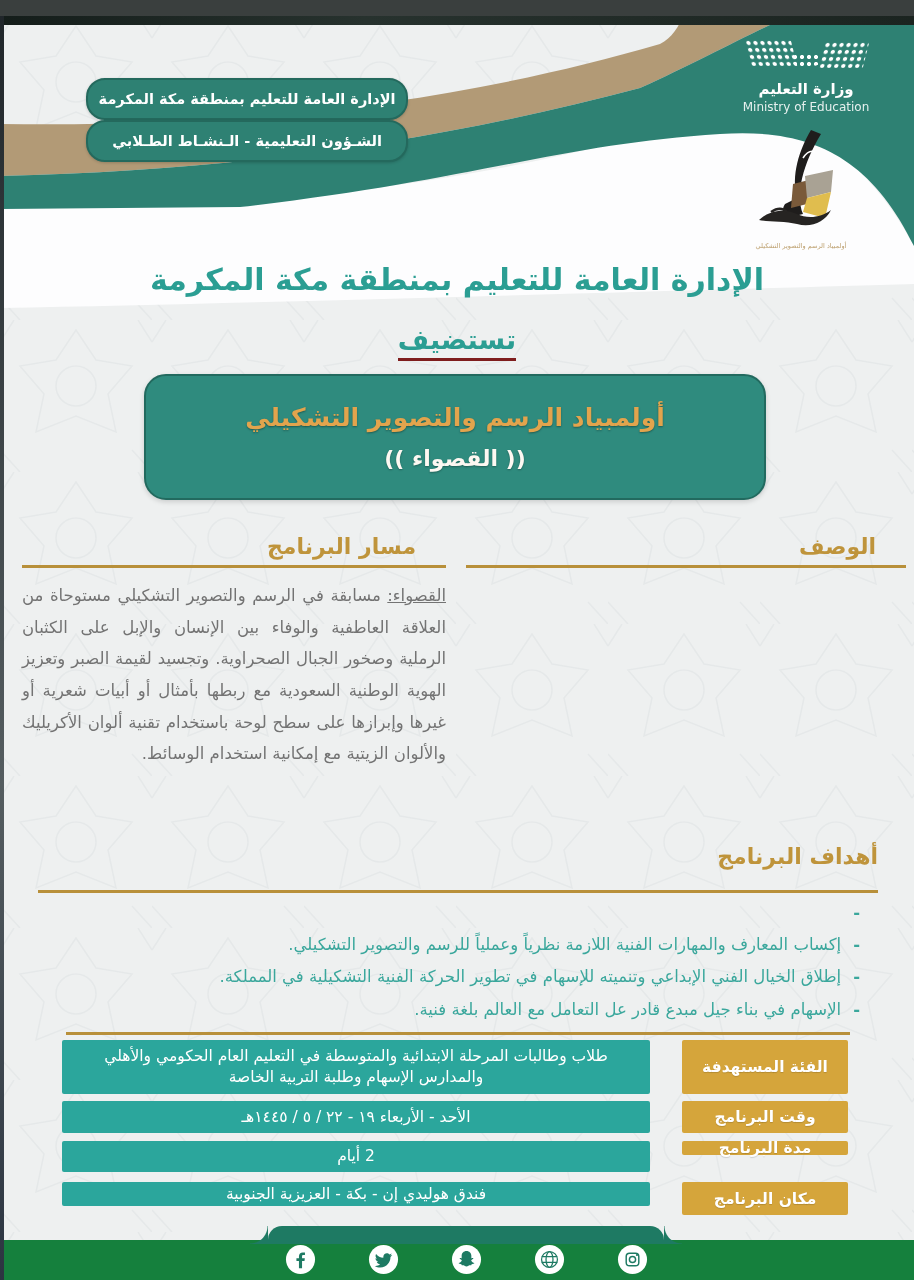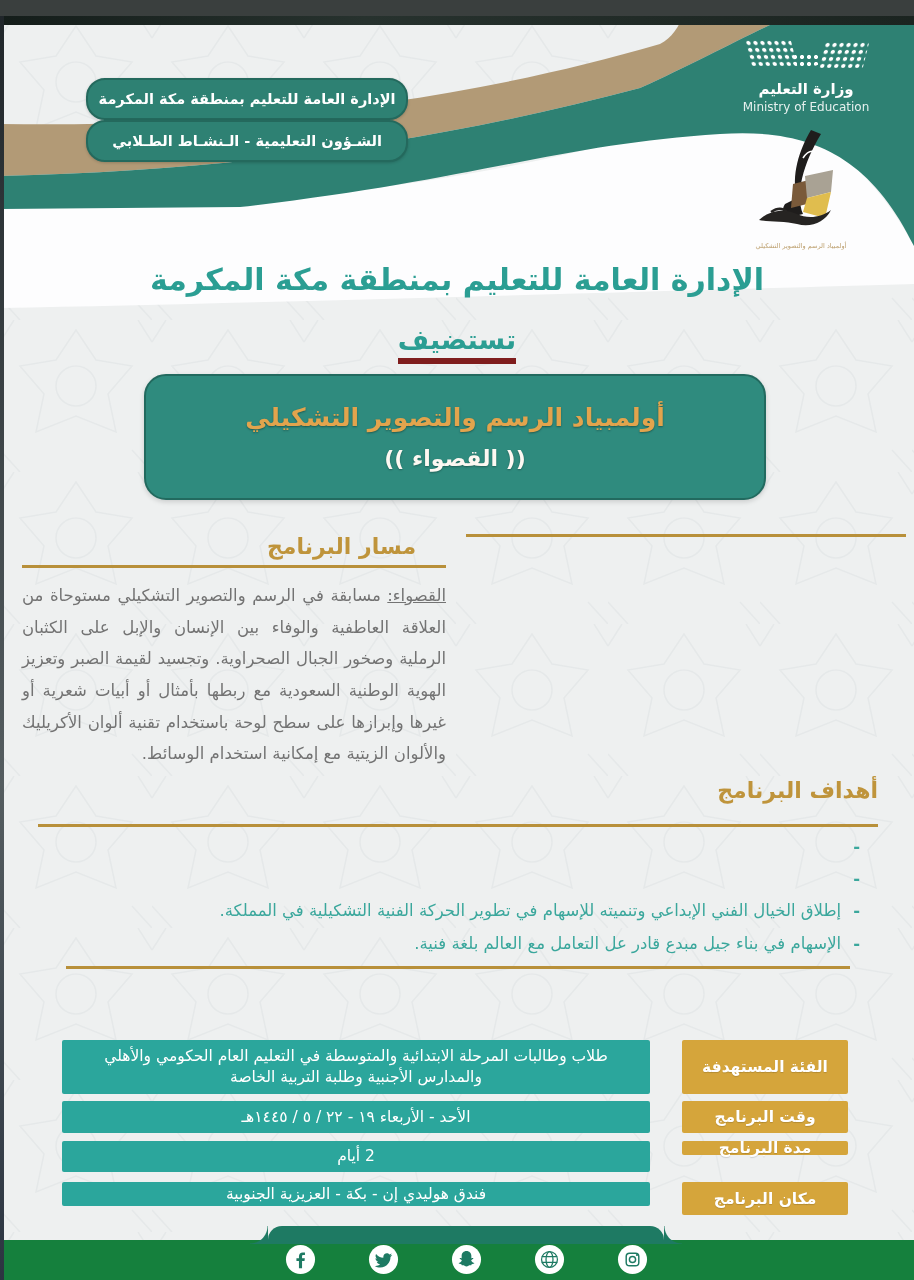--- a/index.html
+++ b/index.html
@@ -32,37 +32,37 @@
          align-items:center;justify-content:center;font-size:14.5px;font-weight:bold;z-index:5;}
   .badge1{right:506px;top:62px;}
   .badge2{right:506px;top:104px;}
   
   .olymp{position:absolute;right:48px;top:112px;width:130px;z-index:5;text-align:center;}
   .olymp .cap{font-size:6.5px;color:#bda06f;margin-top:2px;}
   
   .title1{position:absolute;top:246px;left:0;width:914px;text-align:center;color:#2b9e93;
           font-size:30px;font-weight:bold;z-index:5;}
   .title2{position:absolute;top:308px;left:0;width:914px;text-align:center;z-index:5;}
-  .title2 span{color:#2b9e93;font-size:27px;font-weight:bold;border-bottom:6px solid #7f1d1d;padding-bottom:3px;}
+  .title2 span{color:#2b9e93;font-size:27px;font-weight:bold;border-bottom:3px solid #7f1d1d;padding-bottom:3px;}
   
   .banner{position:absolute;top:358px;right:148px;width:618px;height:122px;background:#2f8b7e;
           border:2px solid #226a5f;border-radius:22px;z-index:5;display:flex;flex-direction:column;
           align-items:center;justify-content:center;gap:14px;box-shadow:0 2px 5px rgba(0,0,0,.15);}
   .banner .l1{color:#e2a44d;font-size:25px;font-weight:bold;text-shadow:0 1px 2px rgba(0,0,0,.35);}
   .banner .l2{color:#fdf8f2;font-size:22px;font-weight:bold;letter-spacing:1px;text-shadow:0 1px 2px rgba(0,0,0,.3);}
   
   .col{position:absolute;top:518px;z-index:5;}
   .col-desc{right:8px;width:440px;}
   .col-track{right:468px;width:424px;}
   .col h2{margin:0 30px 6px 0;color:#bf943b;font-size:22px;font-weight:bold;text-align:right;}
   .col .rule{height:3px;background:#b8903a;margin-bottom:12px;}
   .col p{margin:0;color:#737373;font-size:16.5px;line-height:1.92;text-align:justify;font-weight:500;}
   .col .lead{text-decoration:underline;}
   
-  .goals{position:absolute;top:762px;left:0;width:914px;z-index:5;}
+  .goals{position:absolute;top:828px;left:0;width:914px;z-index:5;}
   .goals h2{margin:0 36px 10px 0;color:#bf943b;font-size:22px;font-weight:bold;text-align:right;}
   .goals .rule-top{position:absolute;top:46px;right:36px;left:38px;height:3px;background:#b8903a;}
   .goals ul{list-style:none;margin:28px 54px 0 0;padding:0;}
   .goals li{display:flex;flex-direction:row;color:#3aa79c;font-size:16.5px;font-weight:500;
             line-height:1.95;align-items:flex-start;}
   .goals li .dash{margin-left:12px;font-weight:bold;}
   .goals .rule-bottom{position:absolute;top:188px;right:64px;left:66px;height:3px;background:#b8903a;}
   
   .itable{position:absolute;top:1022px;left:0;width:914px;z-index:5;}
   .ilabel{position:absolute;right:66px;width:166px;background:#d5a53b;color:#fff;font-weight:bold;
@@ -150,55 +150,57 @@
   <div class="title2">
     <span>تستضيف</span>
   </div>
 
   <div class="banner">
     <div class="l1">أولمبياد الرسم والتصوير التشكيلي</div>
     <div class="l2">(( القصواء ))</div>
   </div>
 
   <div class="col col-desc">
+    <h2>الوصف</h2>
     <div class="rule"></div>
   </div>
 
   <div class="col col-track">
     <h2>مسار البرنامج</h2>
     <div class="rule"></div>
     <p><span class="lead">القصواء:</span><span> مسابقة في الرسم والتصوير التشكيلي مستوحاة من العلاقة العاطفية والوفاء بين الإنسان والإبل على الكثبان الرملية وصخور الجبال الصحراوية. وتجسيد لقيمة الصبر وتعزيز الهوية الوطنية السعودية مع ربطها بأمثال أو أبيات شعرية أو غيرها وإبرازها على سطح لوحة باستخدام تقنية ألوان الأكريليك والألوان الزيتية مع إمكانية استخدام الوسائط.</span></p>
   </div>
 
   <div class="goals">
     <h2>أهداف البرنامج</h2>
     <div class="rule-top"></div>
     <ul>
       <li>
           <span class="dash">-</span>
         </li>
       <li>
           <span class="dash">-</span>
+          <span>إكساب المعارف والمهارات الفنية اللازمة نظرياً وعملياً للرسم والتصوير التشكيلي.</span>
         </li>
       <li>
           <span class="dash">-</span>
           <span>إطلاق الخيال الفني الإبداعي وتنميته للإسهام في تطوير الحركة الفنية التشكيلية في المملكة.</span>
         </li>
       <li>
           <span class="dash">-</span>
           <span>الإسهام في بناء جيل مبدع قادر عل التعامل مع العالم بلغة فنية.</span>
         </li>
     </ul>
     <div class="rule-bottom"></div>
   </div>
 
   <div class="itable">
     <div>
       <div class="ilabel" style="top:2px;height:54px;">الفئة المستهدفة</div>
-      <div class="ivalue" style="top:2px;height:54px;">طلاب وطالبات المرحلة الابتدائية والمتوسطة في التعليم العام الحكومي والأهلي والمدارس الأجنبية وطلبة التربية الخاصة</div>
+      <div class="ivalue" style="top:2px;height:54px;">طلاب وطالبات المرحلة الابتدائية والمتوسطة في التعليم العام الحكومي والأهلي والمدارس الإسهام وطلبة التربية الخاصة</div>
     </div>
     <div>
       <div class="ilabel" style="top:63px;height:32px;">وقت البرنامج</div>
       <div class="ivalue" style="top:63px;height:32px;">الأحد - الأربعاء ١٩ - ٢٢ / ٥ / ١٤٤٥هـ</div>
     </div>
     <div>
       <div class="ilabel" style="top:103px;height:14px;">مدة البرنامج</div>
       <div class="ivalue" style="top:103px;height:31px;">2 أيام</div>
     </div>
     <div>

